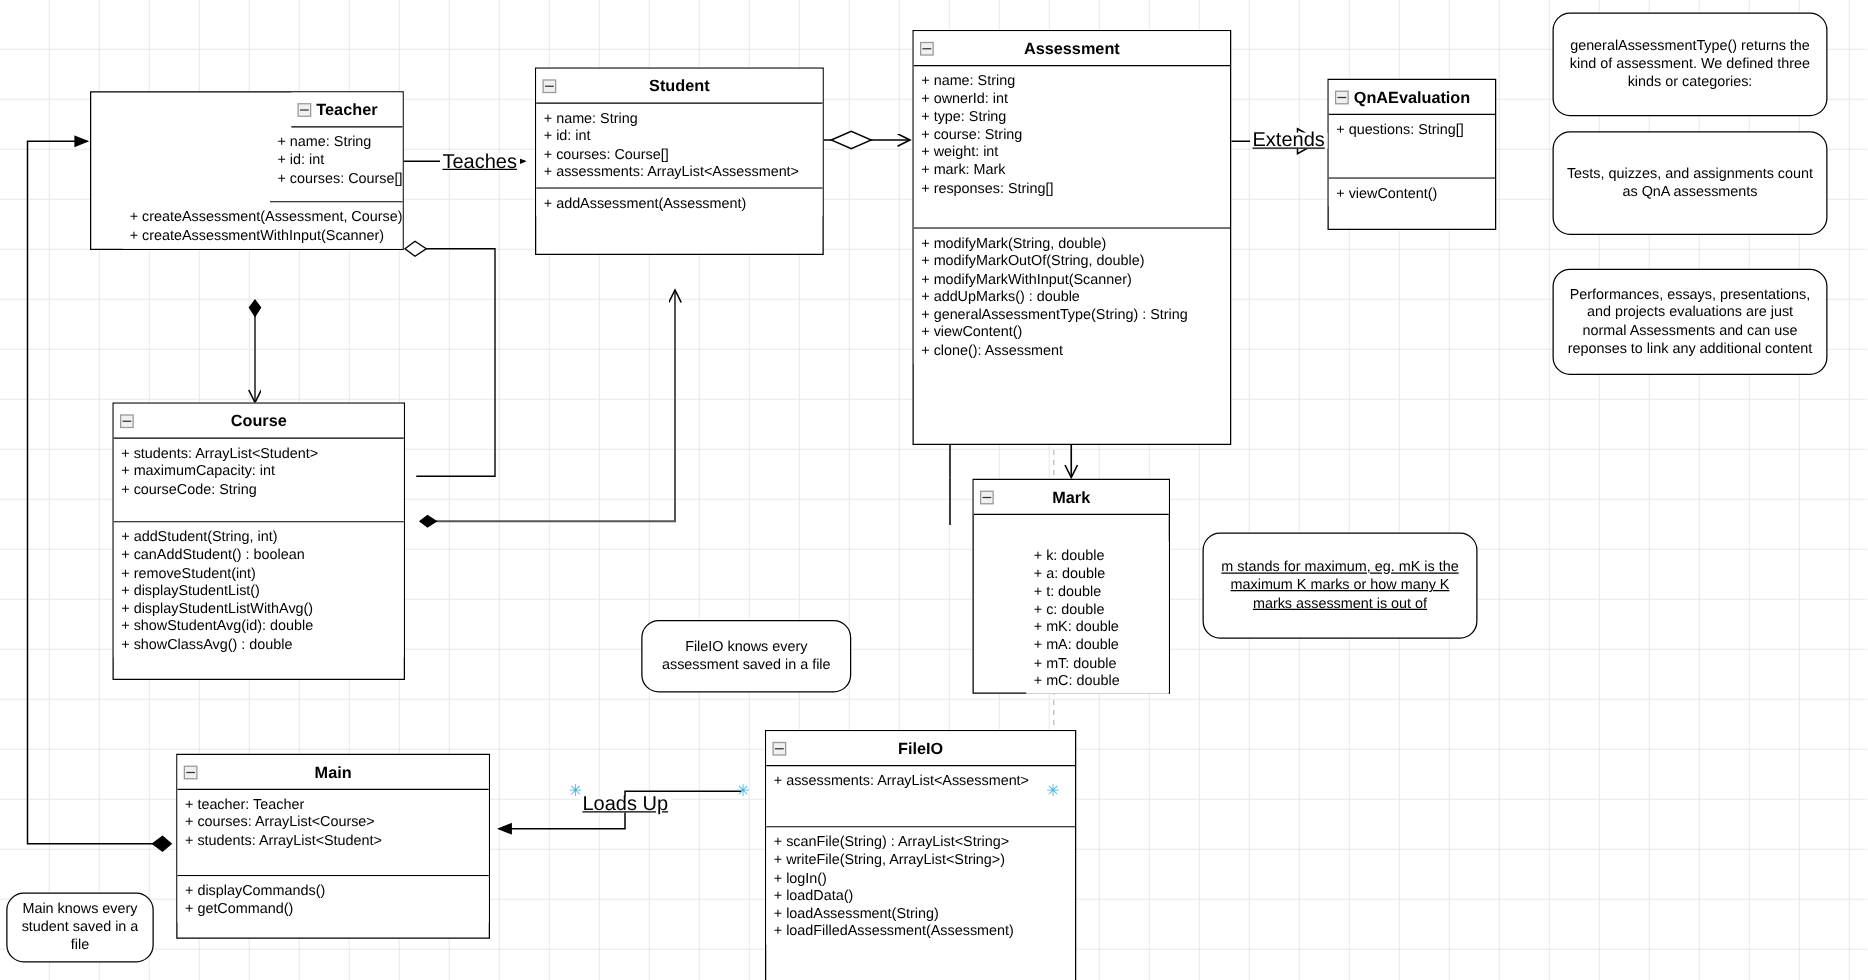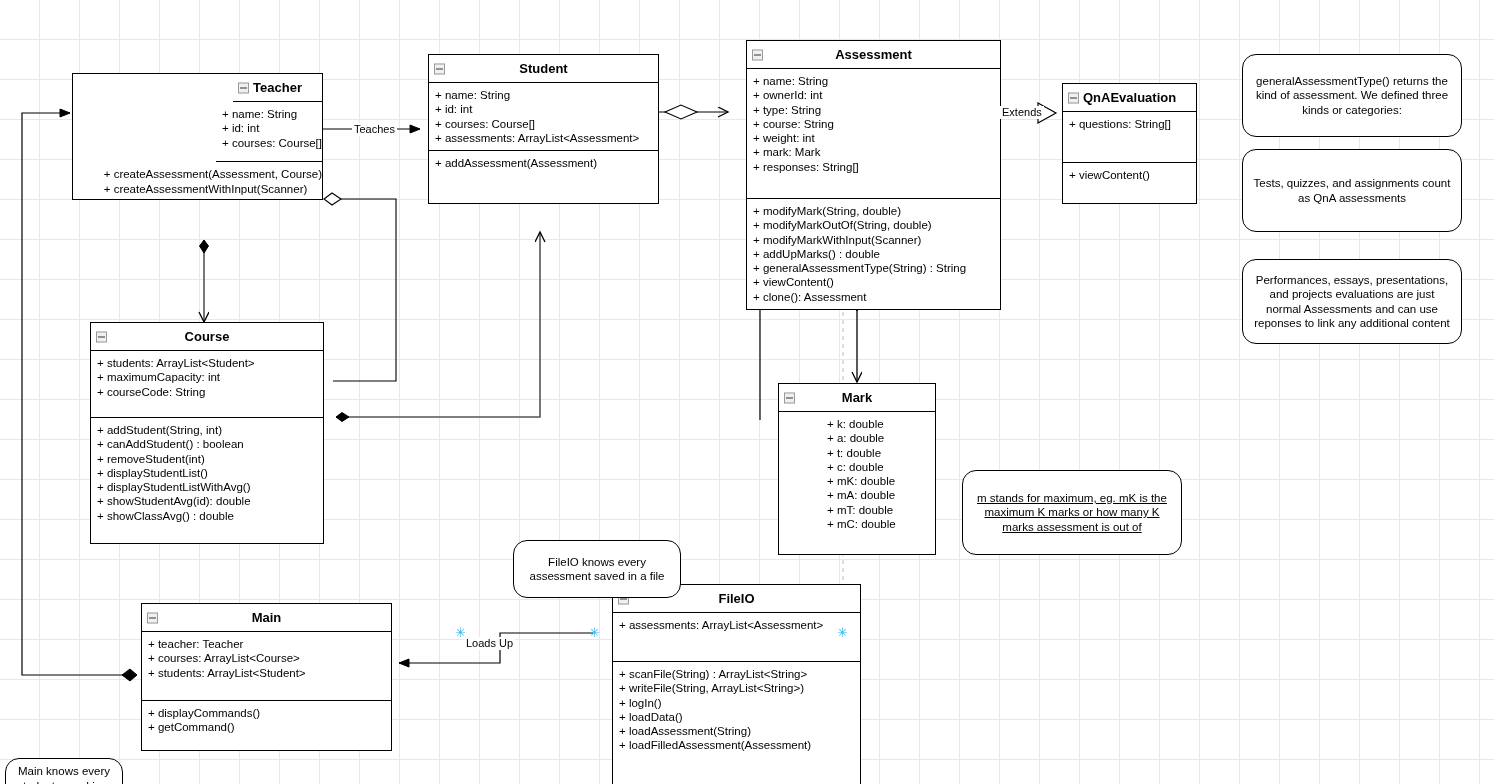--- a/index.html
+++ b/index.html
@@ -93,32 +93,32 @@
     box-sizing: border-box;
     display: flex;
     align-items: center;
     justify-content: center;
     text-align: center;
     font-size: 11.5px;
     line-height: 14.5px;
     color: #000000;
     padding: 4px 9px;
     z-index: 6;
-    margin-top: 44px;
   }
   
   .edge-label {
     position: absolute;
     background: #ffffff;
-    font-size: 11px;
+    font-size: 16px;
     line-height: 13px;
     color: #000000;
     white-space: nowrap;
     padding: 0 2px;
     z-index: 7;
+    text-decoration: underline;
   }
   
   .handle {
     position: absolute;
     color: #3cb4e6;
     font-size: 13px;
     line-height: 8px;
     font-family: "Liberation Sans", sans-serif;
     z-index: 9;
   }
@@ -202,21 +202,21 @@
       <div class="uml-row">+ name: String</div>
       <div class="uml-row">+ id: int</div>
       <div class="uml-row">+ courses: Course[]</div>
       <div class="uml-row">+ assessments: ArrayList&lt;Assessment&gt;</div>
     </div>
     <div class="uml-section methods">
       <div class="uml-row">+ addAssessment(Assessment)</div>
     </div>
   </div>
 
-  <div class="uml-class" style="left:730px; top:40px; width:255px; height:270px;margin-left:16px;">
+  <div class="uml-class" style="left:730px; top:24px; width:255px; height:332px;">
     <div class="uml-title">
       <span class="collapse-icon"></span>
       <span>Assessment</span>
     </div>
     <div class="uml-section attributes" style="height:130px;">
       <div class="uml-row">+ name: String</div>
       <div class="uml-row">+ ownerId: int</div>
       <div class="uml-row">+ type: String</div>
       <div class="uml-row">+ course: String</div>
       <div class="uml-row">+ weight: int</div>
@@ -227,21 +227,21 @@
       <div class="uml-row">+ modifyMark(String, double)</div>
       <div class="uml-row">+ modifyMarkOutOf(String, double)</div>
       <div class="uml-row">+ modifyMarkWithInput(Scanner)</div>
       <div class="uml-row">+ addUpMarks() : double</div>
       <div class="uml-row">+ generalAssessmentType(String) : String</div>
       <div class="uml-row">+ viewContent()</div>
       <div class="uml-row">+ clone(): Assessment</div>
     </div>
   </div>
 
-  <div class="uml-class" style="left:1062px; top:63px; width:135px; height:121px;margin-top:20px;">
+  <div class="uml-class" style="left:1062px; top:63px; width:135px; height:121px;">
     <div class="uml-title">
       <span class="collapse-icon"></span>
       <span>QnAEvaluation</span>
     </div>
     <div class="uml-section attributes" style="height:51px;">
       <div class="uml-row">+ questions: String[]</div>
     </div>
     <div class="uml-section methods">
       <div class="uml-row">+ viewContent()</div>
     </div>
@@ -261,21 +261,21 @@
       <div class="uml-row">+ addStudent(String, int)</div>
       <div class="uml-row">+ canAddStudent() : boolean</div>
       <div class="uml-row">+ removeStudent(int)</div>
       <div class="uml-row">+ displayStudentList()</div>
       <div class="uml-row">+ displayStudentListWithAvg()</div>
       <div class="uml-row">+ showStudentAvg(id): double</div>
       <div class="uml-row">+ showClassAvg() : double</div>
     </div>
   </div>
 
-  <div class="uml-class" style="left:778px; top:383px; width:158px; height:172px;">
+  <div class="uml-class" style="left:778px; top:383px; width:158px; height:172px;gap:21px;">
     <div class="uml-title">
       <span class="collapse-icon"></span>
       <span>Mark</span>
     </div>
     <div class="uml-section attributes" style="border-bottom:none;margin-left:42px;">
       <div class="uml-row">+ k: double</div>
       <div class="uml-row">+ a: double</div>
       <div class="uml-row">+ t: double</div>
       <div class="uml-row">+ c: double</div>
       <div class="uml-row">+ mK: double</div>

